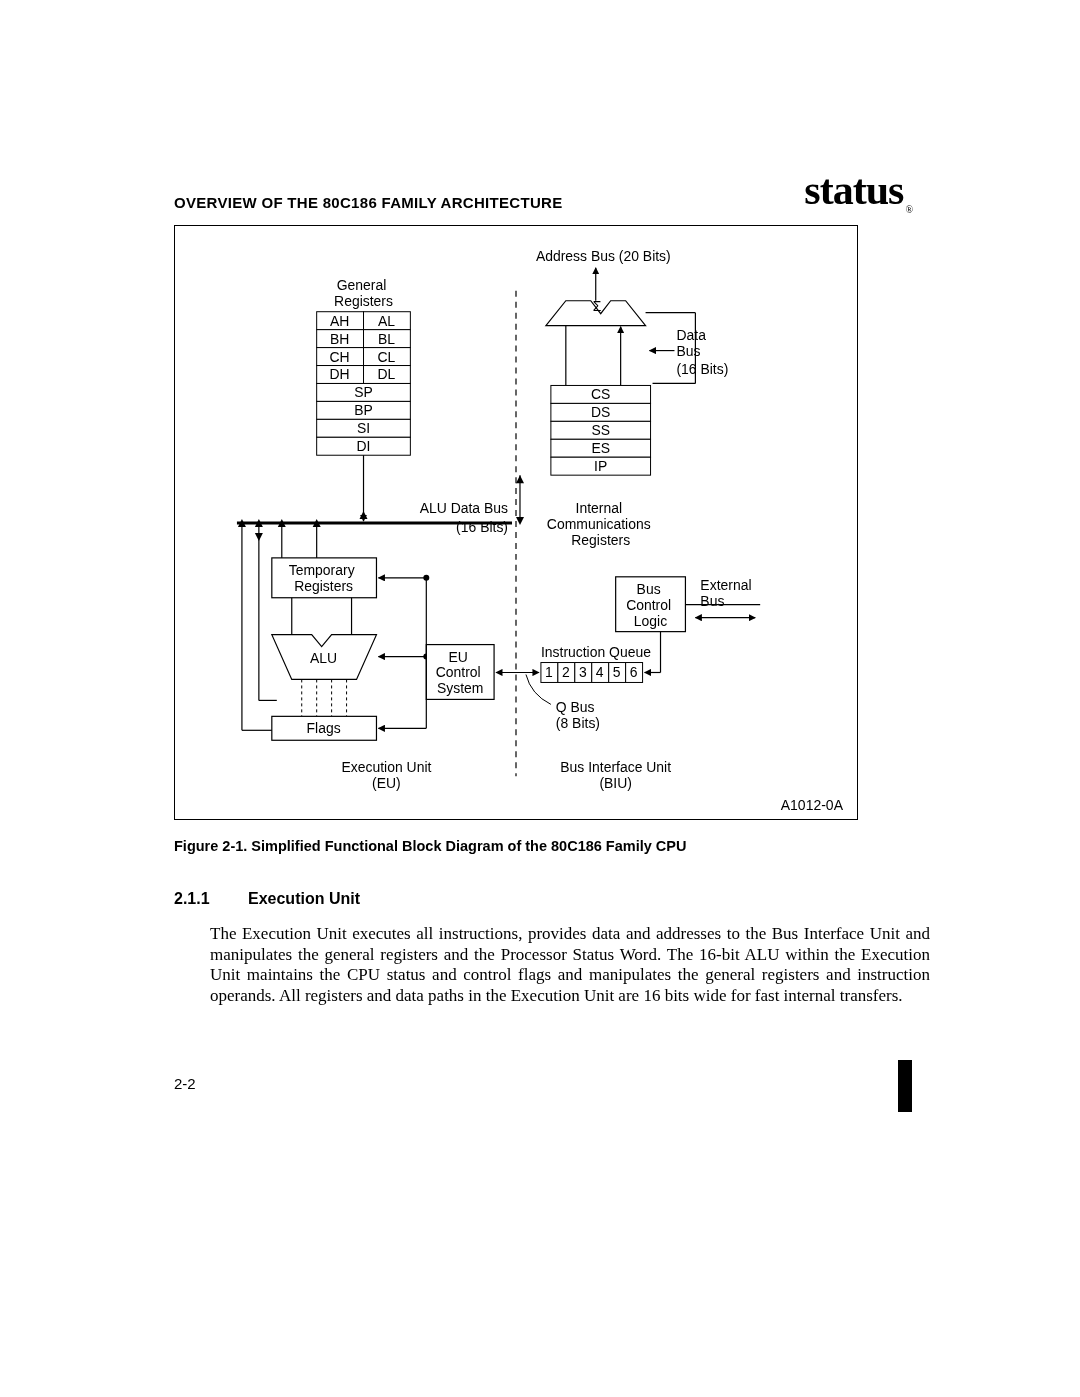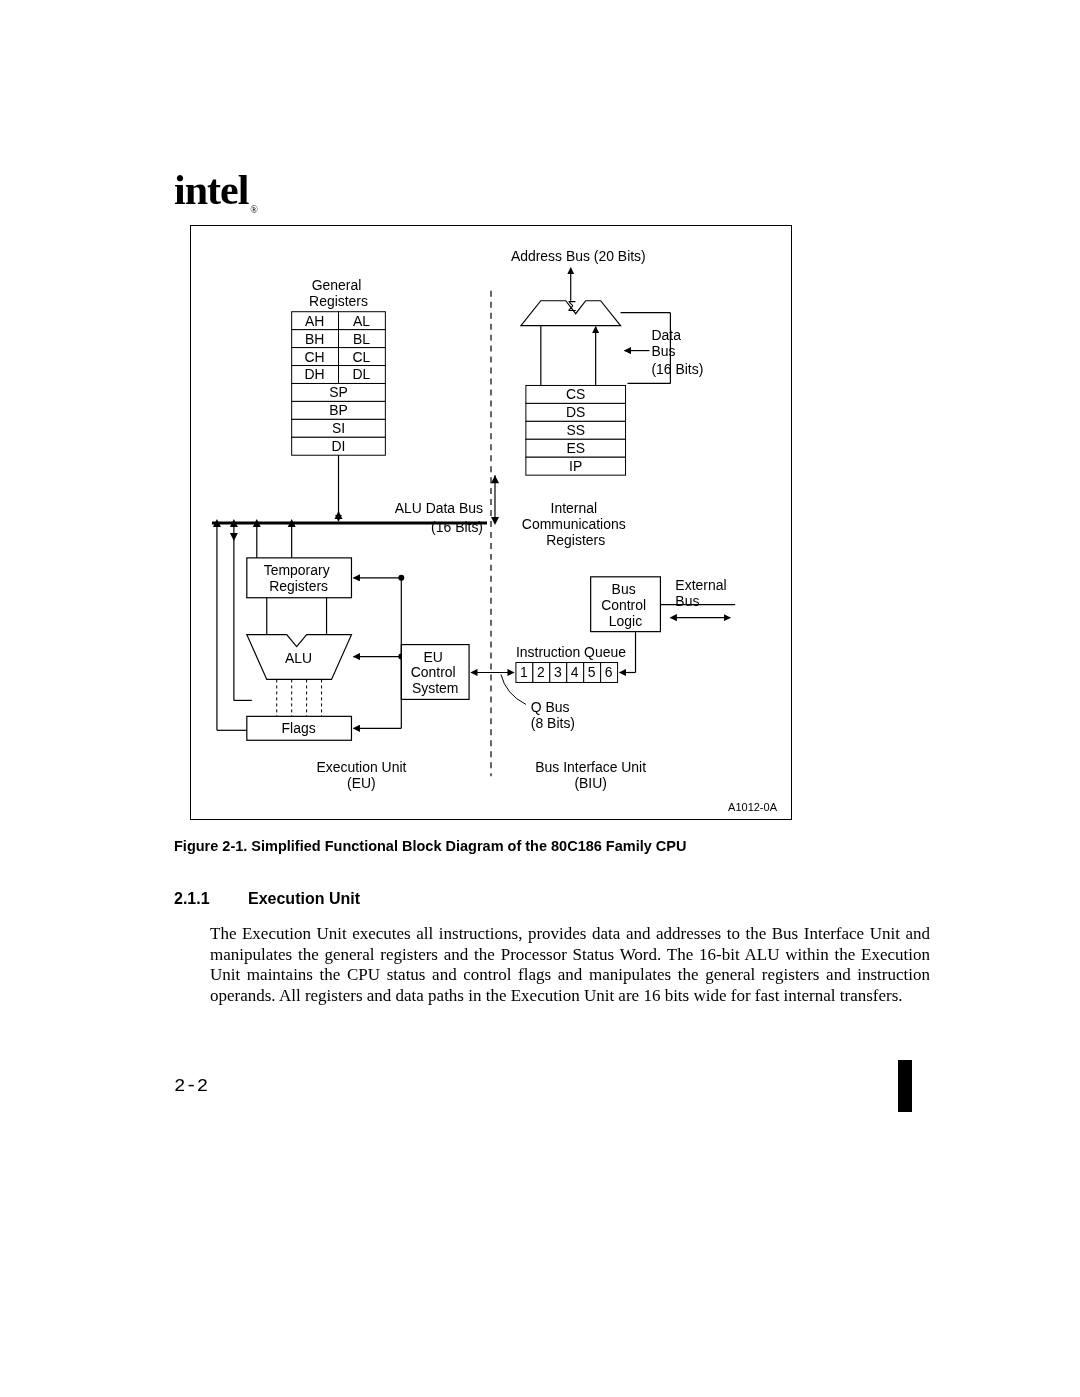--- a/index.html
+++ b/index.html
@@ -39,42 +39,42 @@
     top: 4px;
   }
   .intel-logo .reg {
     font-size: 10px;
     font-weight: normal;
     vertical-align: sub;
     margin-left: 2px;
   }
   .figure-box {
     position: absolute;
-    left: 190px;
+    left: 174px;
     top: 225px;
-    width: 602px;
+    width: 684px;
     height: 595px;
     border: 1.5px solid #000;
     box-sizing: border-box;
   }
   .fig-svg {
     position: absolute;
     left: 0; top: 0;
     width: 100%; height: 100%;
   }
   .fig-label {
     font-family: Helvetica, Arial, sans-serif;
     font-size: 14px;
     fill: #000;
   }
   .fig-code {
     position: absolute;
     right: 14px;
     bottom: 6px;
-    font-size: 11px;
+    font-size: 14px;
   }
   .caption {
     position: absolute;
     left: 174px;
     top: 838px;
     width: 600px;
     text-align: left;
     font-size: 14.5px;
     font-weight: bold;
   }
@@ -100,40 +100,40 @@
     font-family: "Times New Roman", Times, serif;
     font-size: 17px;
     line-height: 1.22;
     text-align: justify;
     margin-left: 36px;
   }
   .page-num {
     position: absolute;
     left: 174px;
     top: 1075px;
-    font-size: 19px;
-    font-family: Liberation Mono, monospace;
+    font-size: 15px;
   }
   .corner-mark {
     position: absolute;
     right: 168px;
     top: 1060px;
     width: 14px;
     height: 52px;
     background: #000;
   }
 </style>
 </head>
 <body>
 
 <div class="page">
 
   <div class="header">
+    <div class="header-title">OVERVIEW OF THE 80C186 FAMILY ARCHITECTURE</div>
     <div class="intel-logo">
-      <span>intel</span><span class="reg">®</span>
+      <span>status</span><span class="reg">®</span>
     </div>
   </div>
 
   <div class="figure-box">
     <svg class="fig-svg" viewBox="0 0 600 595">
       <defs>
         <marker id="arrow" viewBox="0 0 10 10" refX="9" refY="5" markerWidth="6" markerHeight="6" orient="auto-start-reverse">
           <path d="M 0 0 L 10 5 L 0 10 z" fill="#000"></path>
         </marker>
         <marker id="arrowboth" viewBox="0 0 10 10" refX="5" refY="5" markerWidth="6" markerHeight="6" orient="auto">

